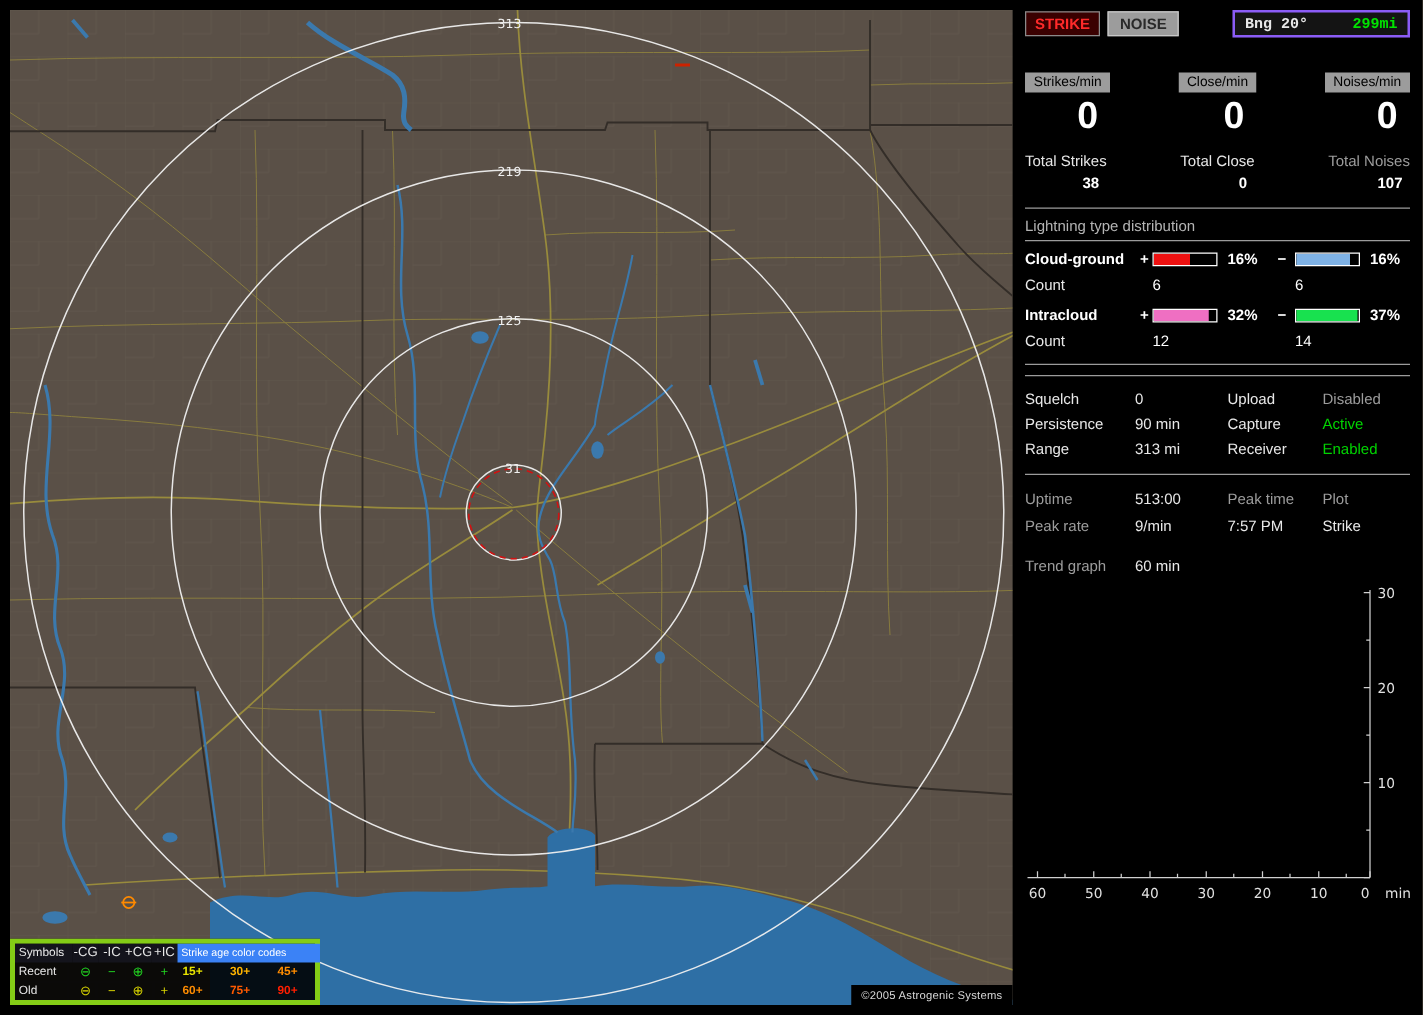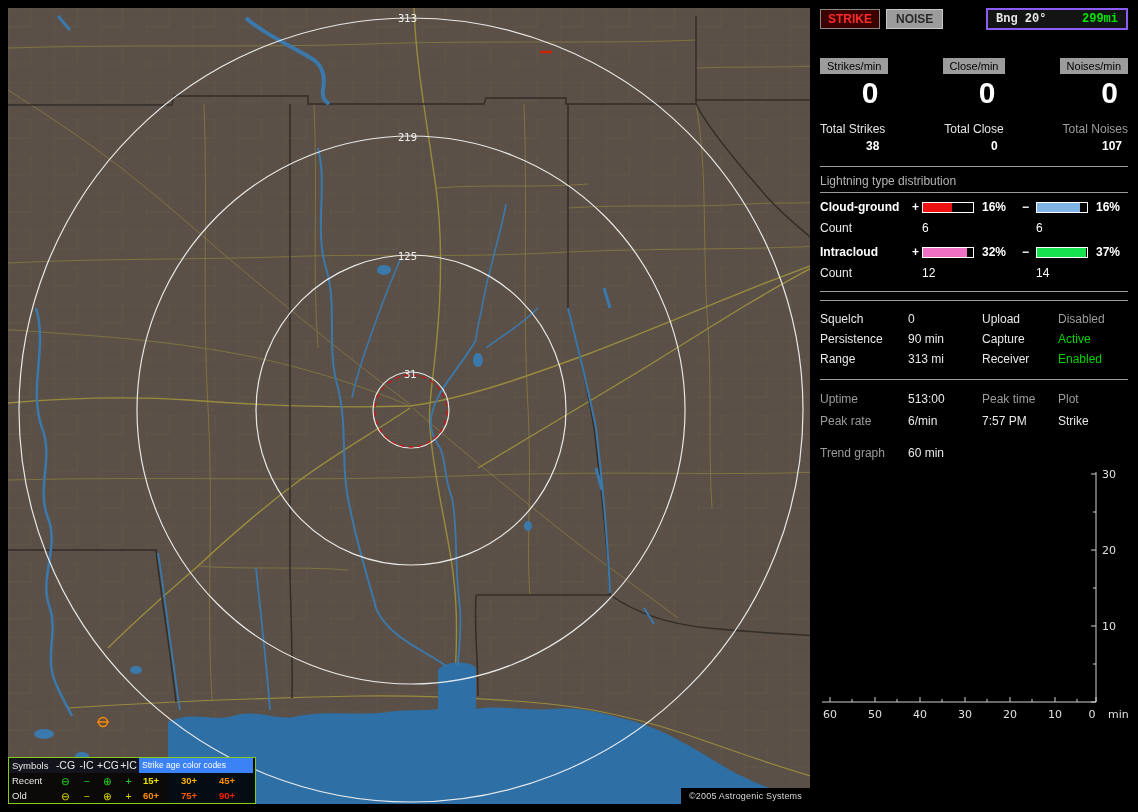--- a/index.html
+++ b/index.html
@@ -8,21 +8,21 @@
   .screen { position:relative; width:1000px; height:812px; background:#000; }
 
   
   .map { position:absolute; left:8px; top:8px; width:802px; height:796px; background:#5a5047; }
   .map svg { display:block; }
   .copyright { position:absolute; right:0; bottom:0; background:#000; color:#d8d8d8;
                font-size:9px; padding:3px 8px; letter-spacing:.2px; }
 
   
   .legend { position:absolute; left:0; bottom:0; width:248px; background:rgba(0,0,0,.88);
-            border:1px solid #84cc16; font-size:9.5px; color:#e8e8e8;
+            border:4px solid #84cc16; font-size:9.5px; color:#e8e8e8;
             display:grid; grid-template-columns:46px 21px 21px 21px 21px 38px 38px 38px;
             grid-auto-rows:15px; align-items:center; }
   .legend .hd { background:#14141c; height:15px; line-height:15px; }
   .legend .agehd { background:#3b82f6; color:#fff; font-size:8.5px; grid-column:span 3;
                    height:15px; line-height:15px; padding-left:3px; white-space:nowrap; }
   .legend .cell { padding-left:3px; white-space:nowrap; }
   .legend .sym { text-align:center; padding:0; font-size:10.5px; }
   .legend .age { text-align:left; padding-left:4px; font-weight:bold; }
 
   
@@ -325,21 +325,21 @@
 
     <div class="hr" style="margin-top:10px"></div>
 
     <div class="grid4" style="margin-top:8px; line-height:22px">
       <span class="gray">Uptime</span>
       <span>513:00</span>
       <span class="gray">Peak time</span>
       <span class="gray">Plot</span>
 
       <span class="gray">Peak rate</span>
-      <span>6/min</span>
+      <span>9/min</span>
       <span>7:57 PM</span>
       <span>Strike</span>
     </div>
 
     <div class="trend-row">
       <span class="gray">Trend graph</span>
       <span>60 min</span>
     </div>
 
     

